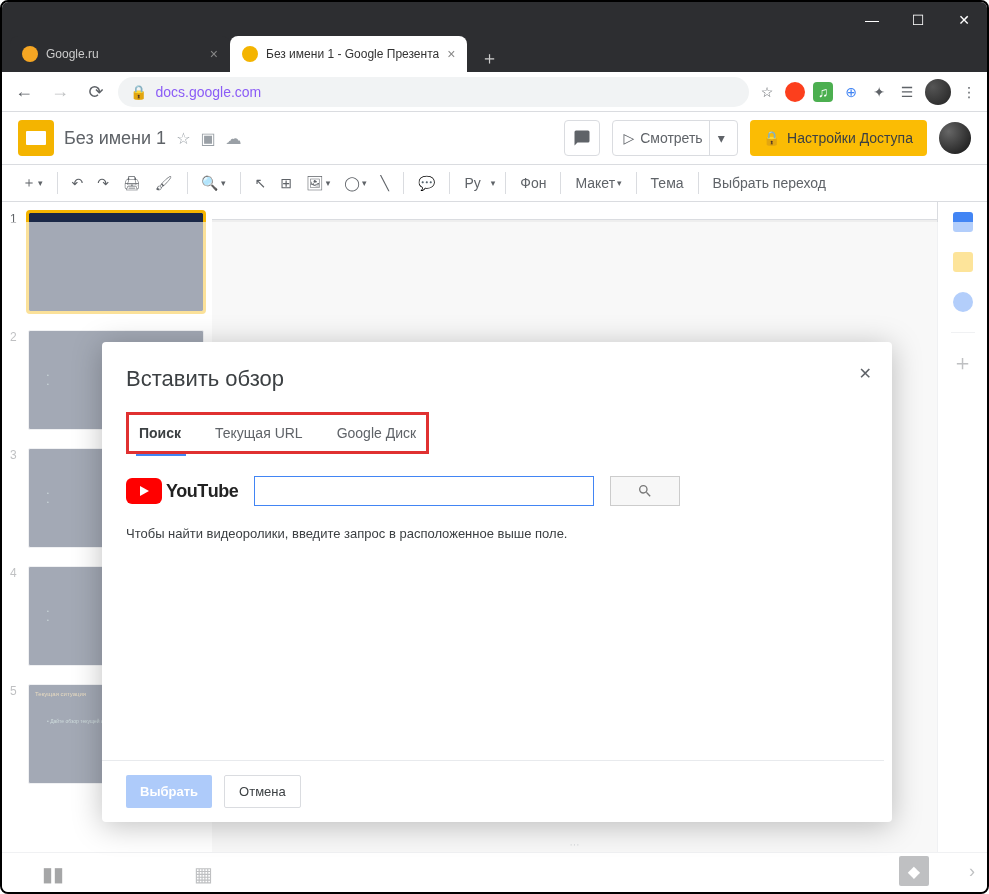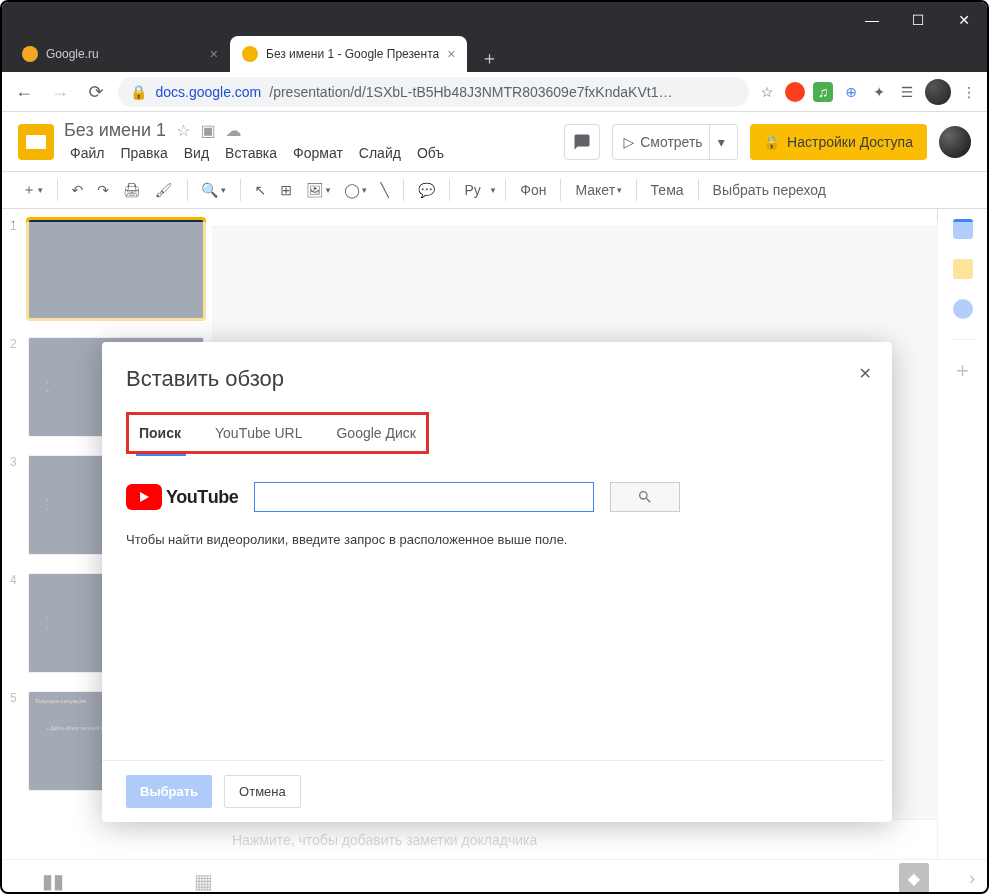--- a/index.html
+++ b/index.html
@@ -74,21 +74,21 @@
 
 
 .dialog{ position:absolute; left:100px; top:230px; width:790px; height:480px; background:#fff; box-shadow:0 4px 30px rgba(0,0,0,0.25); border-radius:4px; padding:24px 0 0;}
 .dialog-inner{padding:0 24px;}
 .dlg-title{ font-size:22px; color:#3c4043; font-weight:400; margin-bottom:20px;}
 .dlg-close{ position:absolute; right:20px; top:22px; color:#5f6368; font-size:16px;}
 .tab-wrap{ display:inline-flex; gap:34px; padding:4px 10px; border:3px solid #e03131; border-radius:0;}
 .dlg-tab{ font-size:14px; color:#5f6368; padding:6px 0;}
 .dlg-tab.active{ font-weight:700; color:#3c4043;}
 .blue-underline{height:3px; background:#4285f4; width:50px; margin-top:-1px; margin-left:10px;}
-.search-row{ display:flex; align-items:center; gap:16px; margin-top:26px;}
+.search-row{ display:flex; align-items:center; gap:16px; margin-top:20px;}
 .yt-logo{ display:flex; align-items:center; gap:4px;}
 .yt-icon{width:36px; height:26px; background:#f00; border-radius:6px; display:flex; align-items:center; justify-content:center;}
 .yt-tri{ width:0; height:0; border-left:9px solid #fff; border-top:5px solid transparent; border-bottom:5px solid transparent;}
 .yt-text{ font-size:18px; font-weight:700; letter-spacing:-0.5px; color:#222;}
 .search-input{ width:340px; height:30px; border:1px solid #4285f4; padding:0 6px; font-size:13px;}
 .search-btn{ width:70px; height:30px; border:1px solid #ccc; background:#f7f7f7; display:flex; align-items:center; justify-content:center; color:#666;}
 .hint{ font-size:13px; color:#3c4043; margin-top:20px;}
 .dlg-footer{ position:absolute; bottom:0; left:0; right:8px; border-top:1px solid #e8eaed; padding:14px 24px; display:flex; gap:12px;}
 .primary-btn{ background:#aecbfa; color:#fff; font-size:13px; font-weight:700; border:none; padding:8px 14px; border-radius:2px;}
 .secondary-btn{ background:#fff; border:1px solid #dadce0; color:#3c4043; font-size:13px; font-weight:500; padding:8px 14px; border-radius:2px;}
@@ -116,22 +116,21 @@
     <div class="win-btn">✕</div>
   </div>
 </div>
 
 <div class="addrbar">
   <div class="nav-btn">←</div>
   <div class="nav-btn" style="opacity:.4">→</div>
   <div class="nav-btn">⟳</div>
   <div class="url-field">
     <span>🔒</span>
-    <span style="color:#1d4ed8">docs.google.com</span>
-      <span>/presentation/d/1SXbL-tB5Hb48J3NMTR803609e7fxKndaKVt1…</span>
+    <span style="color:#8b5cf6">docs.google.com</span>
   </div>
   <div class="ext-icon">☆</div>
   <div class="ext-icon" style="background:#fc3f1d;border-radius:50%;width:20px;height:20px"></div>
   <div class="ext-icon" style="background:#4caf50;color:#fff">♫</div>
   <div class="ext-icon" style="color:#4285f4">⊕</div>
   <div class="ext-icon">✦</div>
   <div class="ext-icon">☰</div>
   <div class="avatar-small"></div>
   <div class="ext-icon">⋮</div>
 </div>
@@ -140,29 +139,20 @@
 
   <div class="app-hdr">
     <div class="slides-logo"></div>
     <div class="doc-area">
       <div class="doc-title-row">
         <span class="doc-title">Без имени 1</span>
         <span class="doc-icn">☆</span>
         <span class="doc-icn">▣</span>
         <span class="doc-icn">☁</span>
       </div>
-      <div class="menu-row">
-        <span class="menu-item">Файл</span>
-        <span class="menu-item">Правка</span>
-        <span class="menu-item">Вид</span>
-        <span class="menu-item">Вставка</span>
-        <span class="menu-item">Формат</span>
-        <span class="menu-item">Слайд</span>
-        <span class="menu-item">Объ</span>
-      </div>
     </div>
     <div class="hdr-actions">
       <div class="comment-btn">
         <svg width="18" height="18" viewBox="0 0 24 24">
             <path fill="#5f6368" d="M20 2H4a2 2 0 0 0-2 2v18l4-4h14a2 2 0 0 0 2-2V4a2 2 0 0 0-2-2z"></path>
           </svg>
       </div>
       <div class="present-btn">
         <span>▷</span>
         <span>Смотреть</span>
@@ -238,23 +228,20 @@
           <div class="thumb">
             <div class="thumb-badge">Текущая ситуация</div>
             <div class="thumb-lines" style="top:32px">• <span>Дайте обзор текущей ситуации</span></div>
           </div>
         </div>
     </div>
     <div class="canvas-area">
       <div class="ruler"></div>
       <div class="canvas-body"></div>
       <div style="text-align:center;color:#9aa0a6;font-size:10px;background:#eee;padding:2px">⋯</div>
-      <div class="notes">
-          <span>Нажмите, чтобы добавить заметки докладчика</span>
-        </div>
     </div>
     <div class="right-rail">
       <div class="rail-icn" style="background:#4285f4"></div>
       <div class="rail-icn" style="background:#fbbc04"></div>
       <div class="rail-icn" style="background:#4285f4;border-radius:50%"></div>
       <div style="height:1px;width:24px;background:#dadce0"></div>
       <div class="rail-icn" style="color:#5f6368;font-size:22px;display:flex;align-items:center;justify-content:center">＋</div>
     </div>
   </div>
 
@@ -266,21 +253,21 @@
   <div class="right-caret">›</div>
 
   <div class="dim"></div>
 
   <div class="dialog">
     <div class="dialog-inner">
       <div class="dlg-title">Вставить обзор</div>
       <div class="dlg-close">✕</div>
       <div class="tab-wrap">
         <span class="dlg-tab active">Поиск</span>
-        <span class="dlg-tab">YouТube URL</span>
+        <span class="dlg-tab">Текущая URL</span>
         <span class="dlg-tab">Google Диск</span>
       </div>
       <div class="blue-underline"></div>
       <div class="search-row">
         <div class="yt-logo">
           <div class="yt-icon">
               <div class="yt-tri"></div>
             </div>
           <span class="yt-text">YouТube</span>
         </div>

